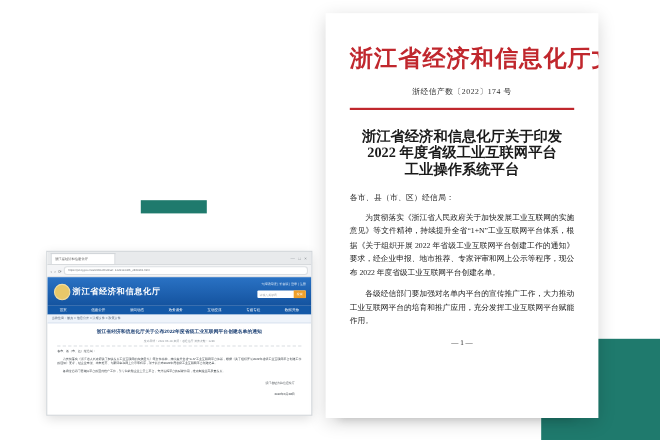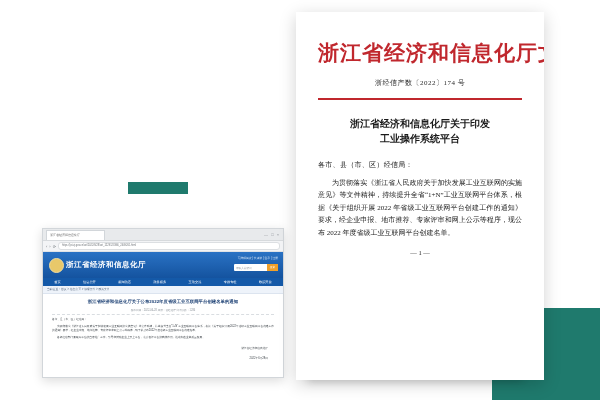--- a/index.html
+++ b/index.html
@@ -263,21 +263,21 @@
   }
   .official-rule {
     height: 1.5px;
     background: #c0272d;
     margin: 10px 0 16px 0;
   }
   .official-heading {
     text-align: center;
     font-family: "Liberation Serif", serif;
     font-weight: bold;
-    font-size: 10px;
+    font-size: 13px;
     color: #1a1a1a;
     line-height: 15px;
   }
   .official-salutation {
     font-family: "Liberation Serif", serif;
     font-size: 7px;
     color: #1a1a1a;
     margin-top: 14px;
     letter-spacing: 0.3px;
   }
@@ -437,19 +437,21 @@
         </tr>
       </tbody>
     </table>
   </div>
 
   <div class="official">
     <div class="official-title">浙江省经济和信息化厅文件</div>
     <div class="official-docno">浙经信产数〔2022〕174 号</div>
     <div class="official-rule"></div>
     <div class="official-heading">浙江省经济和信息化厅关于印发</div>
+    <div class="official-heading">2022 年度省级工业互联网平台</div>
     <div class="official-heading">工业操作系统平台</div>
     <div class="official-salutation">各市、县（市、区）经信局：</div>
     <div class="official-p">为贯彻落实《浙江省人民政府关于加快发展工业互联网的实施意见》等文件精神，持续提升全省“1+N”工业互联网平台体系，根据《关于组织开展 2022 年省级工业互联网平台创建工作的通知》要求，经企业申报、地市推荐、专家评审和网上公示等程序，现公布 2022 年度省级工业互联网平台创建名单。</div>
+    <div class="official-p">各级经信部门要加强对名单内平台的宣传推广工作，大力推动工业互联网平台的培育和推广应用，充分发挥工业互联网平台赋能作用。</div>
     <div class="official-pageno">— 1 —</div>
   </div>
 
 </div>
 
 </body></html>

